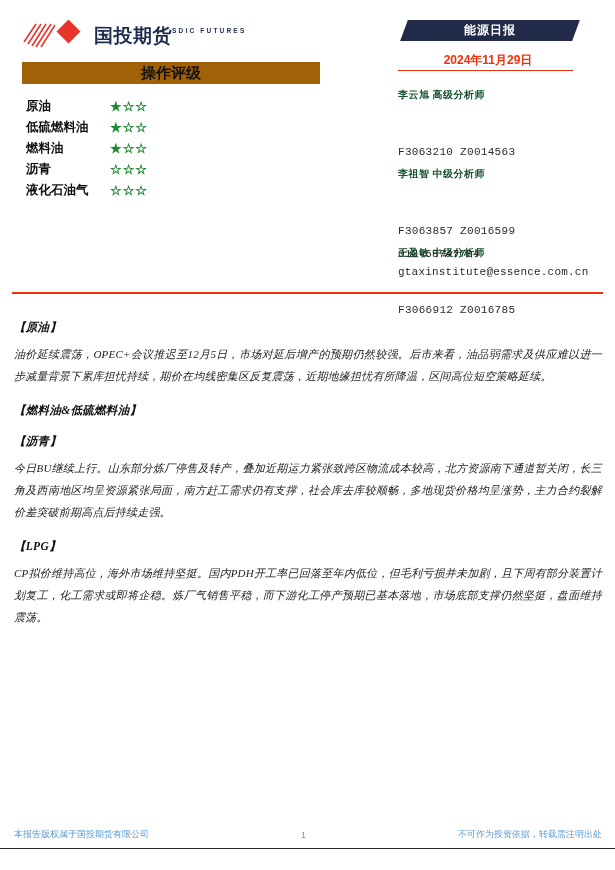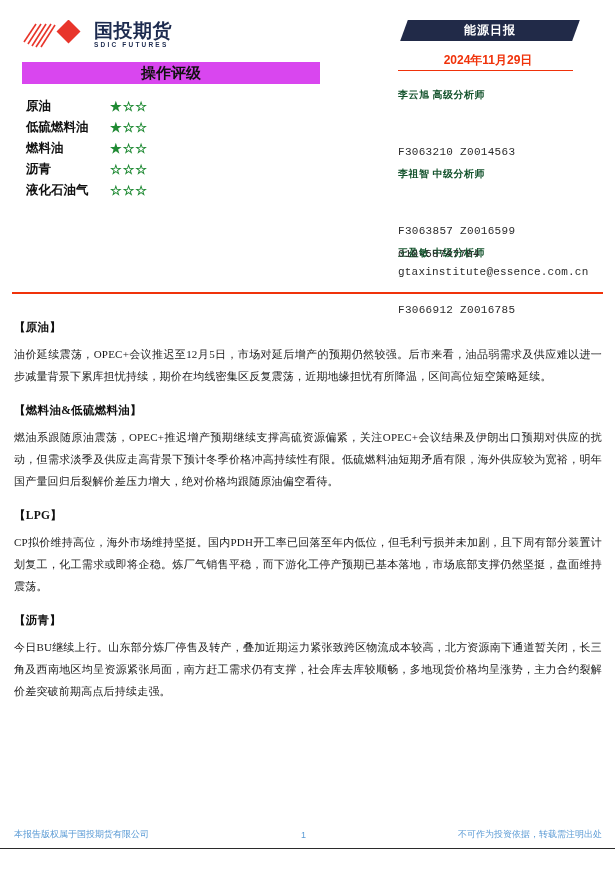--- a/index.html
+++ b/index.html
@@ -32,21 +32,21 @@
     height: 34px;
   }
   .logo-mark {
     width: 66px;
     height: 30px;
     position: relative;
     margin-right: 6px;
   }
   .logo-wordmark {
     display: flex;
-    flex-direction: column;
+    flex-direction: row;
     justify-content: center;
     line-height: 1;
   }
   .logo-cn {
     font-family: "Liberation Sans", sans-serif;
     font-size: 19px;
     font-weight: bold;
     color: #1d2b4f;
     letter-spacing: 0.5px;
   }
@@ -59,21 +59,21 @@
     margin-top: 2px;
   }
 
   
   .ratings-title {
     position: absolute;
     left: 22px;
     top: 62px;
     width: 298px;
     height: 22px;
-    background: #d946ef;
+    background: #a16207;
     text-align: center;
     line-height: 22px;
     font-size: 15px;
     font-weight: bold;
     color: #111;
     font-family: "Liberation Serif", serif;
   }
   .ratings-list {
     position: absolute;
     left: 26px;
@@ -189,21 +189,21 @@
     background: #f0320a;
   }
 
   
   .content {
     position: absolute;
     left: 14px;
     top: 320px;
     width: 588px;
   }
-  .section { margin-bottom: 16px; }
+  .section { margin-bottom: 16px; font-style: italic; }
   .section-head {
     font-size: 11.5px;
     font-weight: bold;
     color: #111;
     margin-bottom: 8px;
     letter-spacing: 0.3px;
   }
   .section-body {
     font-size: 11px;
     line-height: 2.0;
@@ -308,29 +308,28 @@
   <div class="top-rule"></div>
 </div>
 
 <div class="content">
   <div class="section">
     <div class="section-head">【原油】</div>
     <div class="section-body">油价延续震荡，OPEC+会议推迟至12月5日，市场对延后增产的预期仍然较强。后市来看，油品弱需求及供应难以进一步减量背景下累库担忧持续，期价在均线密集区反复震荡，近期地缘担忧有所降温，区间高位短空策略延续。</div>
   </div>
   <div class="section">
     <div class="section-head">【燃料油&amp;低硫燃料油】</div>
-    <div class="section-body">燃油系跟随原油震荡，OPEC+推迟增产预期继续支撑高硫资源偏紧，关注OPEC+会议结果及伊朗出口预期对供应的扰动，但需求淡季及供应走高背景下预计冬季价格冲高持续性有限。低硫燃料油短期矛盾有限，海外供应较为宽裕，明年国产量回归后裂解价差压力增大，绝对价格均跟随原油偏空看待。</div>
+  </div>
+  <div class="section">
+    <div class="section-head">【沥青】</div>
+    <div class="section-body">今日BU继续上行。山东部分炼厂停售及转产，叠加近期运力紧张致跨区物流成本较高，北方资源南下通道暂关闭，长三角及西南地区均呈资源紧张局面，南方赶工需求仍有支撑，社会库去库较顺畅，多地现货价格均呈涨势，主力合约裂解价差突破前期高点后持续走强。</div>
   </div>
   <div class="section">
     <div class="section-head">【LPG】</div>
     <div class="section-body">CP拟价维持高位，海外市场维持坚挺。国内PDH开工率已回落至年内低位，但毛利亏损并未加剧，且下周有部分装置计划复工，化工需求或即将企稳。炼厂气销售平稳，而下游化工停产预期已基本落地，市场底部支撑仍然坚挺，盘面维持震荡。</div>
-  </div>
-  <div class="section">
-    <div class="section-head">【沥青】</div>
-    <div class="section-body">今日BU继续上行。山东部分炼厂停售及转产，叠加近期运力紧张致跨区物流成本较高，北方资源南下通道暂关闭，长三角及西南地区均呈资源紧张局面，南方赶工需求仍有支撑，社会库去库较顺畅，多地现货价格均呈涨势，主力合约裂解价差突破前期高点后持续走强。</div>
   </div>
 </div>
 
 <div class="footer">
   <div>本报告版权属于国投期货有限公司</div>
   <div class="footer-center">1</div>
   <div>不可作为投资依据，转载需注明出处</div>
 </div>
 <div class="footer-rule"></div>
 

